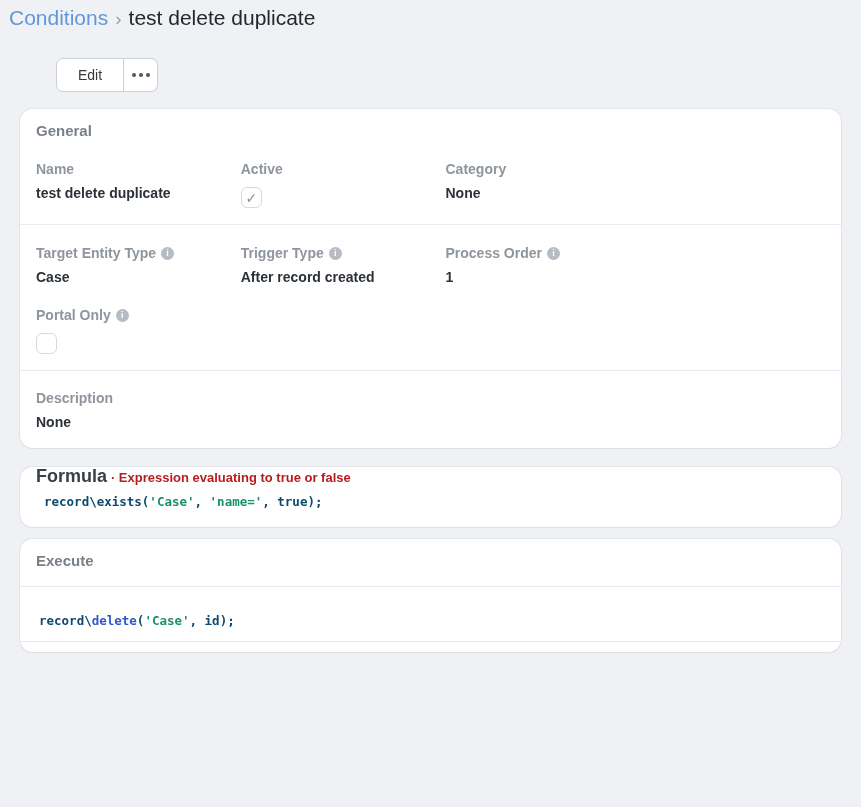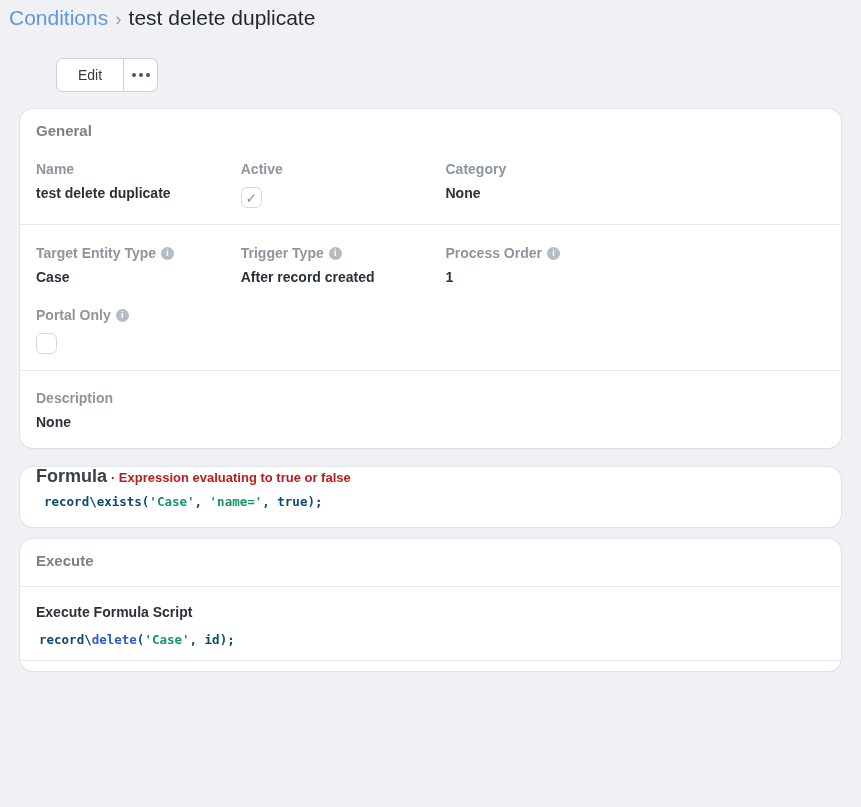--- a/index.html
+++ b/index.html
@@ -261,16 +261,15 @@
       <span class="formula-label">Formula</span>
       <span class="formula-hint"> </span><span class="formula-hint">· Expression evaluating to true or false</span>
     </div>
     <pre class="code"><span class="tok-plain">record\exists(</span><span class="tok-string">'Case'</span><span class="tok-plain">, </span><span class="tok-string">'name='</span><span class="tok-plain">, true);</span></pre>
   </div>
 </div>
 
 <div class="panel panel-actions">
   <div class="panel-title actions-head">Execute</div>
   <div class="action-row">
-    <div class="action-title">Execute Formula Script</div>
     <pre class="code"><span class="tok-plain">record\</span><span class="tok-keyword">delete</span><span class="tok-plain">(</span><span class="tok-string">'Case'</span><span class="tok-plain">, id);</span></pre>
   </div>
 </div>
 
 </body></html>

